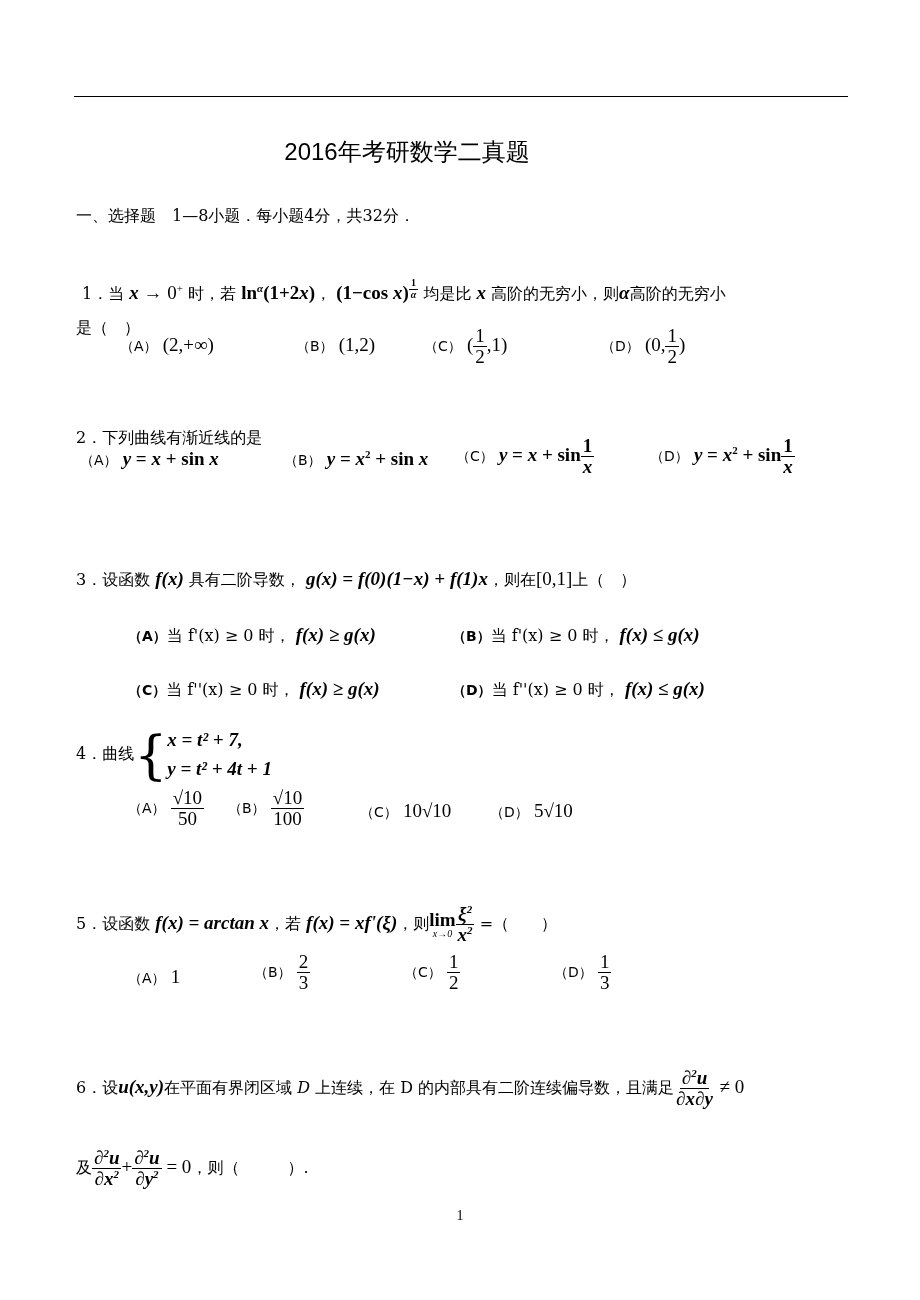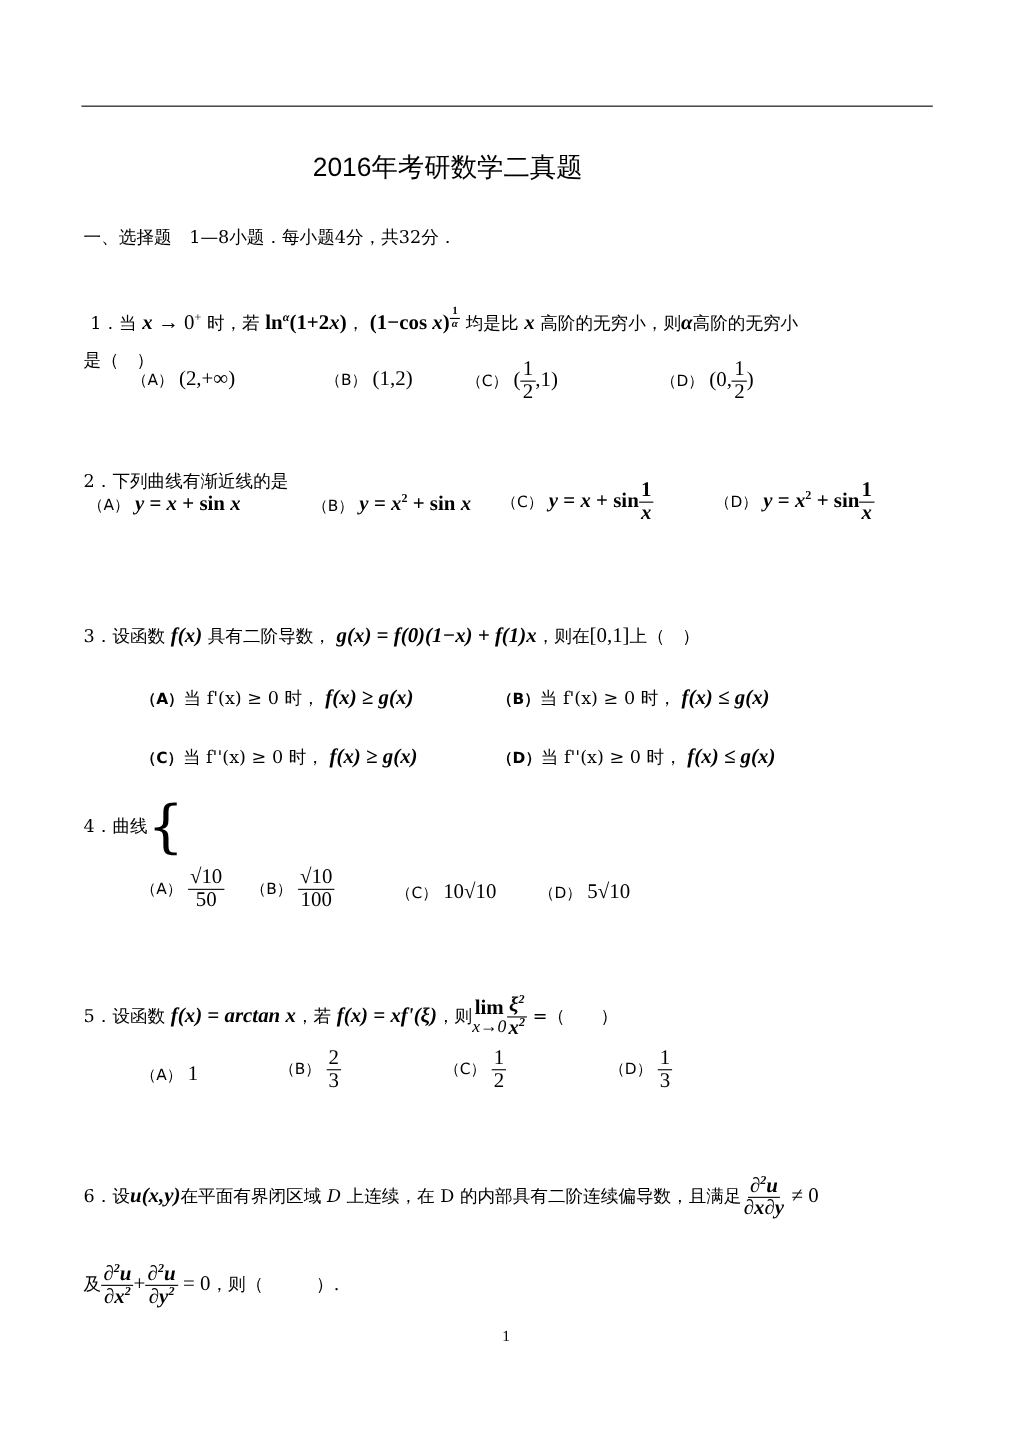--- a/index.html
+++ b/index.html
@@ -111,21 +111,24 @@
 <div class="abs q" style="left:128px;top:646px;">
   <span class="lbl" style="font-weight:bold">（C）</span><span>当 f''(x) ≥ 0 时，</span>
   <span class="m">f(x) ≥ g(x)</span>
 </div>
 <div class="abs q" style="left:452px;top:646px;">
   <span class="lbl" style="font-weight:bold">（D）</span><span>当 f''(x) ≥ 0 时，</span>
   <span class="m">f(x) ≤ g(x)</span>
 </div>
 
 <div class="abs q" style="left:76px;top:694px;">
-  <span>4．</span><span>曲线</span><span class="brace">{</span>
+  <span>4．</span><span>曲线</span><span class="brace">{</span><span class="sys m">
+      <span>x = t² + 7,</span>
+      <span>y = t² + 4t + 1</span>
+    </span>
 </div>
 <div class="abs" style="left:128px;top:788px;">
   <span class="lbl">（A）</span>
   <span class="mr frac">
       <span class="num">√10</span>
       <span class="den">50</span>
     </span>
 </div>
 <div class="abs" style="left:228px;top:788px;">
   <span class="lbl">（B）</span>
@@ -139,21 +142,21 @@
   <span class="mr">10√10</span>
 </div>
 <div class="abs" style="left:490px;top:800px;">
   <span class="lbl">（D）</span>
   <span class="mr">5√10</span>
 </div>
 
 <div class="abs q" style="left:76px;top:872px;">
   <span>5．</span><span>设函数</span>
   <span class="m">f(x) = arctan x</span><span>，若</span>
-  <span class="m">f(x) = xf'(ξ)</span><span>，则</span><span class="mb" style="display:inline-flex;flex-direction:column;align-items:center;vertical-align:middle;line-height:1;text-align:center;">lim<span style="font-size:16px;font-weight:normal;font-style:italic;">x→0</span></span><span class="m frac">
+  <span class="m">f(x) = xf'(ξ)</span><span>，则</span><span class="mb" style="display:inline-flex;flex-direction:column;align-items:center;vertical-align:middle;line-height:1;text-align:center;">lim<span style="font-size:10px;font-weight:normal;font-style:italic;">x→0</span></span><span class="m frac">
       <span class="num">ξ<span class="sup">2</span></span>
       <span class="den">x<span class="sup">2</span></span>
     </span>
   <span>=（　　）</span>
 </div>
 <div class="abs" style="left:128px;top:966px;">
   <span class="lbl">（A）</span>
   <span class="mr">1</span>
 </div>
 <div class="abs" style="left:254px;top:952px;">

